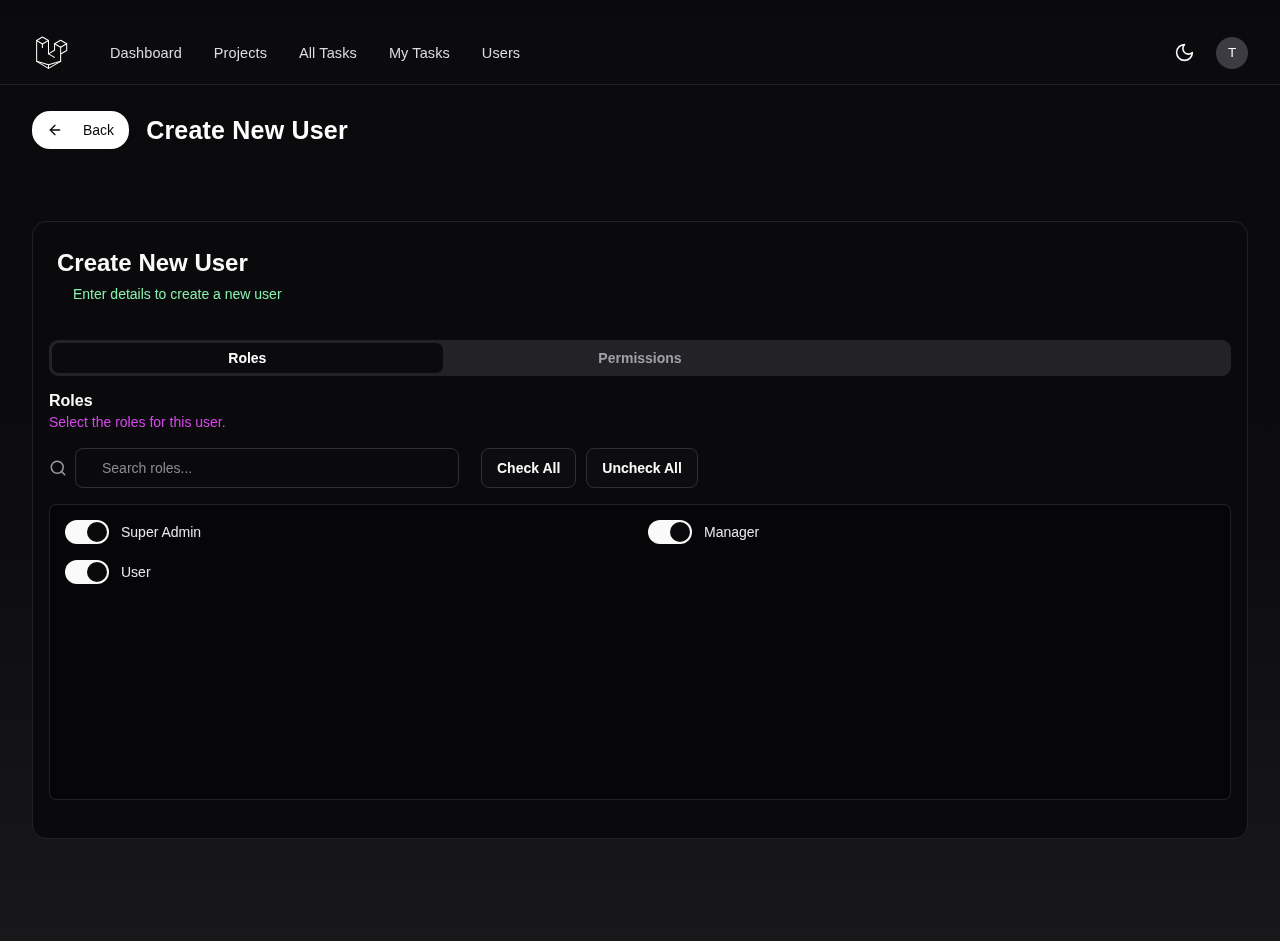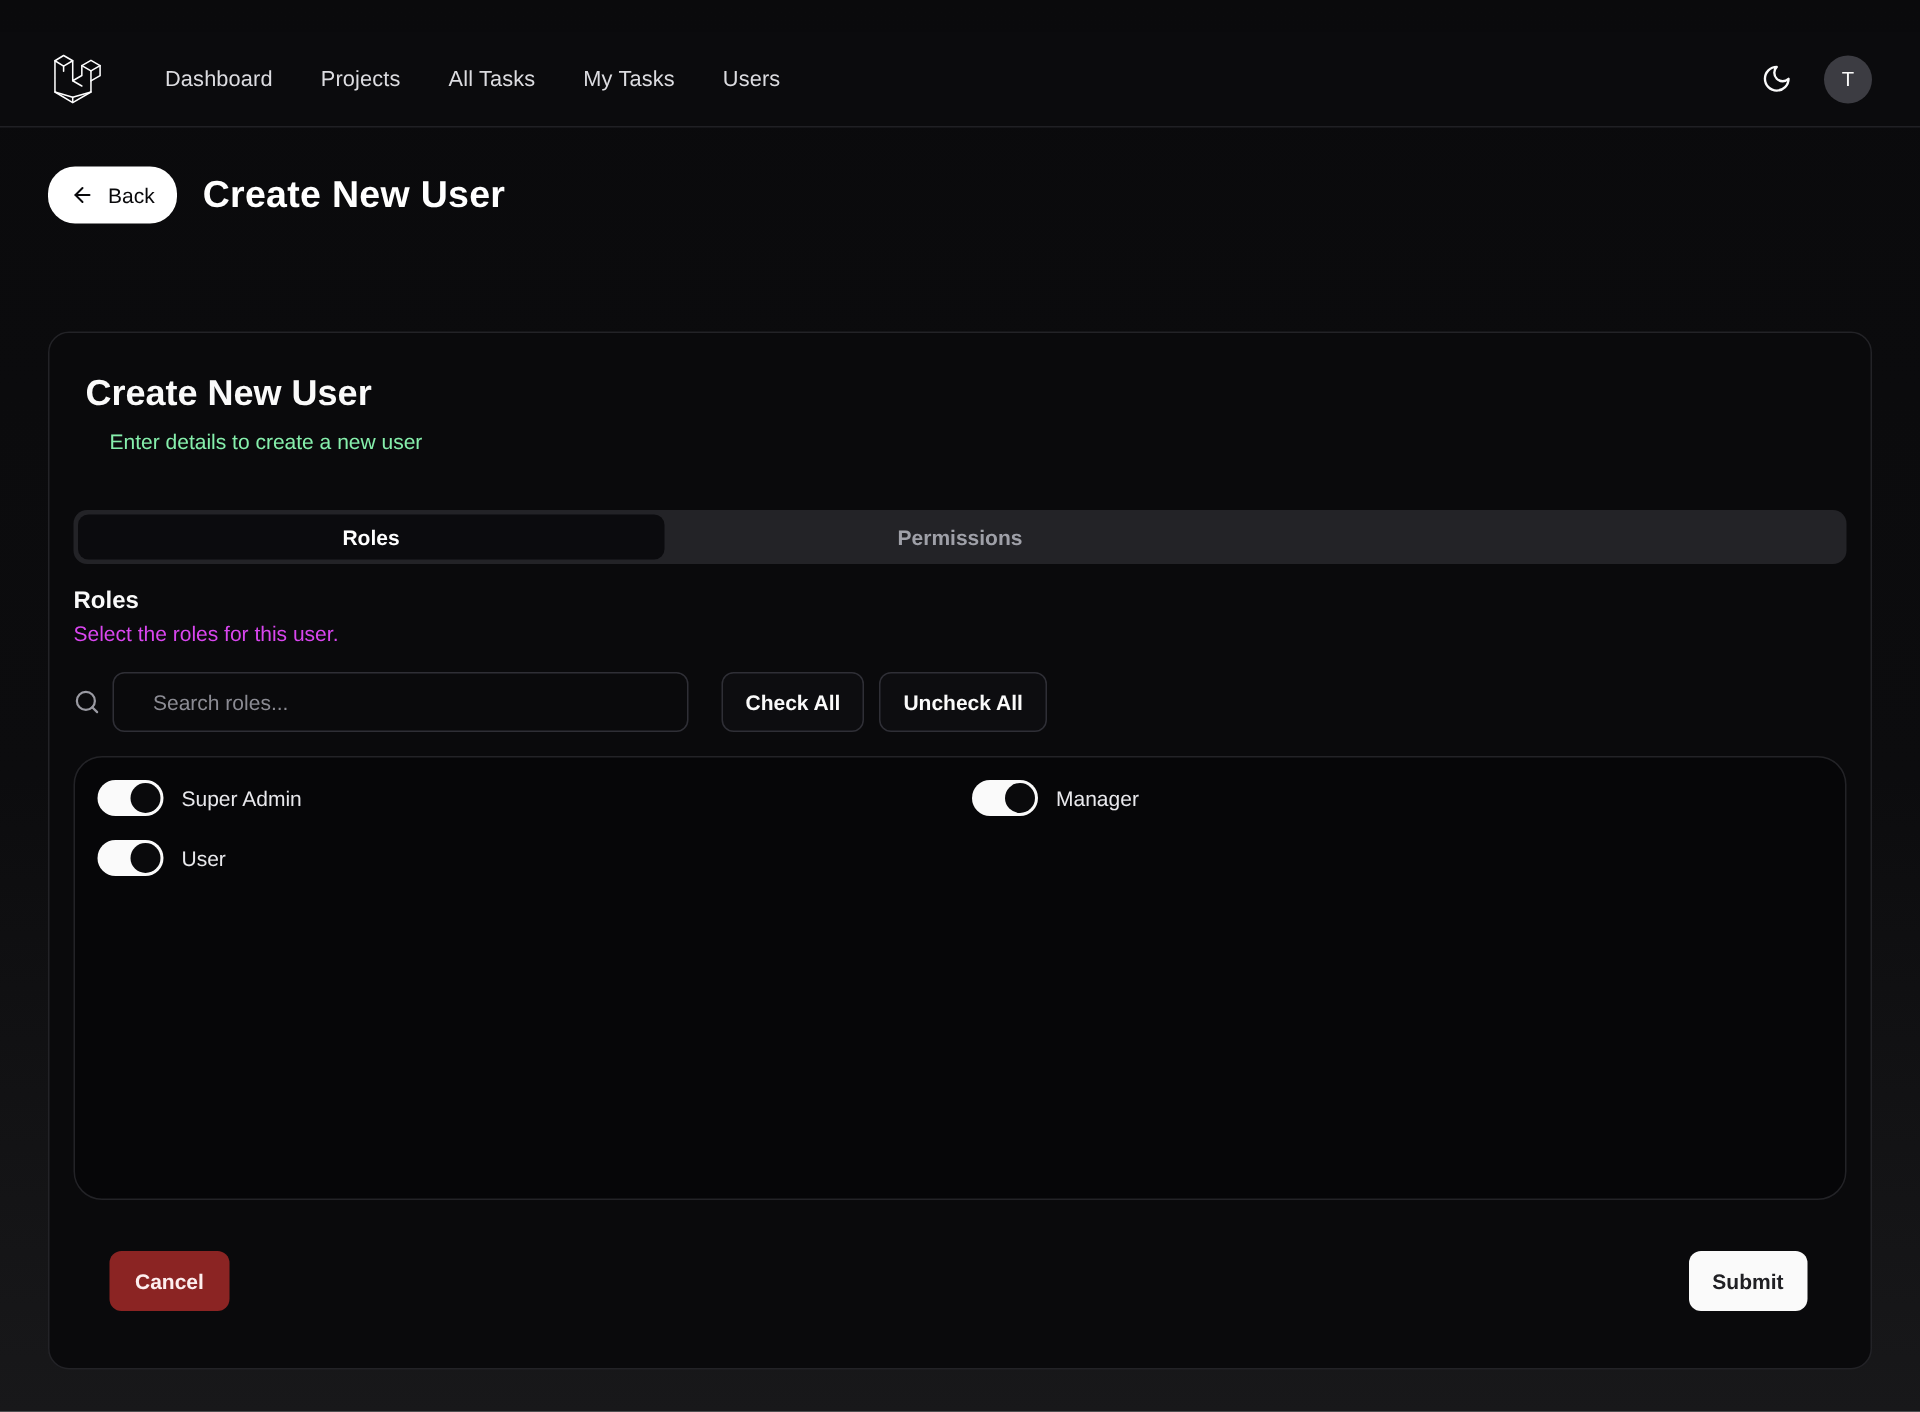--- a/index.html
+++ b/index.html
@@ -34,21 +34,21 @@
     display:flex; align-items:center; justify-content:center;
     color:#fafafa; font-size:13.5px; font-weight:500; cursor:pointer;
   }
 
   
   .page-header{
     display:flex; align-items:center; gap:17px; padding:26px 32px 0 32px;
   }
   .back-btn{
     height:38px; padding:0 15px; background:#ffffff; border:none; border-radius:18px;
-    display:flex; align-items:center; gap:9px; cursor:pointer;
+    display:flex; align-items:center; gap:20px; cursor:pointer;
     color:#09090b; font-size:14px; font-weight:500; font-family:inherit;
   }
   .page-title{ font-size:25px; font-weight:700; color:#ffffff; letter-spacing:.2px; }
 
   
   main{ padding:0 32px; }
   .card{
     margin-top:72px; background:#0a0a0c; border:1px solid #232327;
     border-radius:14px; padding-bottom:38px;
   }
@@ -84,21 +84,21 @@
   .search-input::placeholder{ color:#8b8b93; }
   .btn-outline{
     height:40px; margin-left:22px; padding:0 15px; background:#0d0d10;
     border:1px solid #2f2f36; border-radius:8px; cursor:pointer;
     color:#fafafa; font-size:14px; font-weight:600; font-family:inherit;
   }
   .btn-outline + .btn-outline{ margin-left:10px; }
 
   
   .roles-panel{
-    margin-top:16px; height:296px; border:1px solid #232327; border-radius:19px;
+    margin-top:16px; height:296px; border:1px solid #232327; border-radius:7px;
     background:#060608; padding:15px;
     display:grid; grid-template-columns:1fr 1fr; column-gap:16px; row-gap:16px;
     align-content:start;
   }
   .role-item{ display:flex; align-items:center; gap:12px; height:24px; }
   .switch{
     width:44px; height:24px; border-radius:12px; background:#2f2f36;
     position:relative; cursor:pointer; flex:0 0 auto; border:none; padding:0;
   }
   .switch .knob{
@@ -209,20 +209,16 @@
           <span class="role-label">Manager</span>
         </div>
         <div class="role-item">
           <button class="switch on">
               <span class="knob"></span>
             </button>
           <span class="role-label">User</span>
         </div>
       </div>
 
-      <div class="card-footer">
-        <button class="btn-destructive">Cancel</button>
-        <button class="btn-primary">Submit</button>
-      </div>
 
     </div>
   </section>
 </main>
 
 </body></html>

